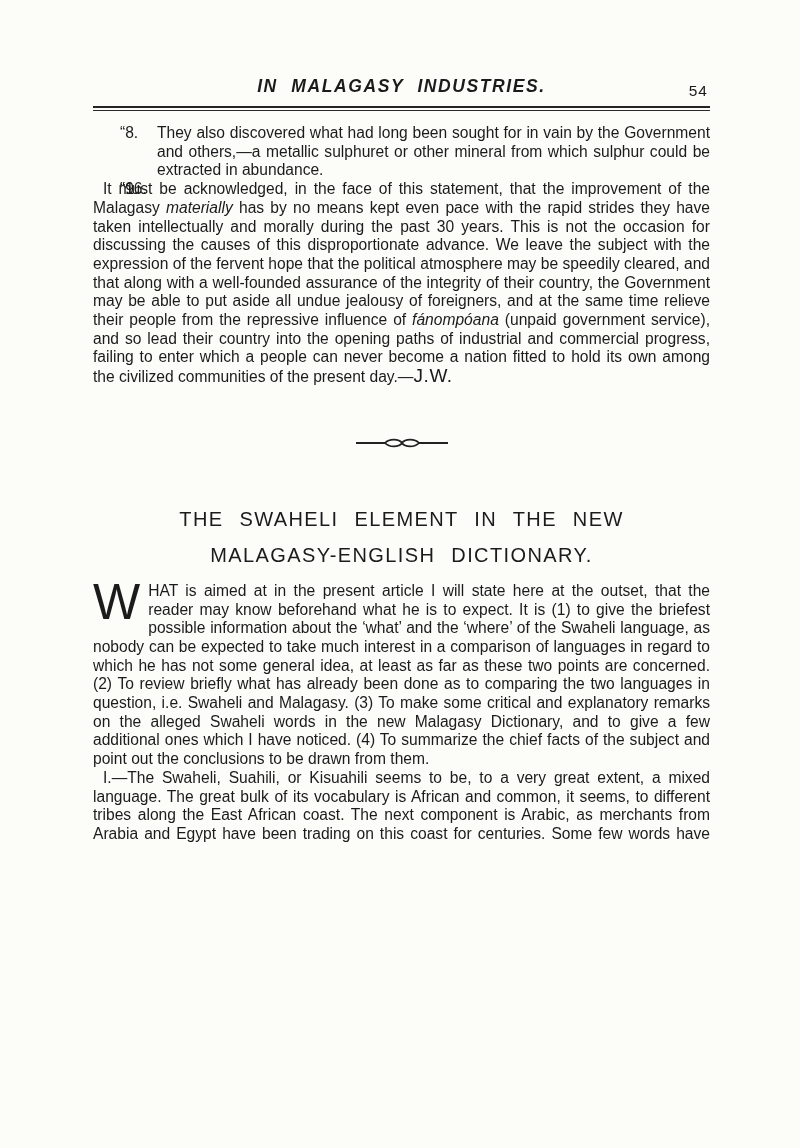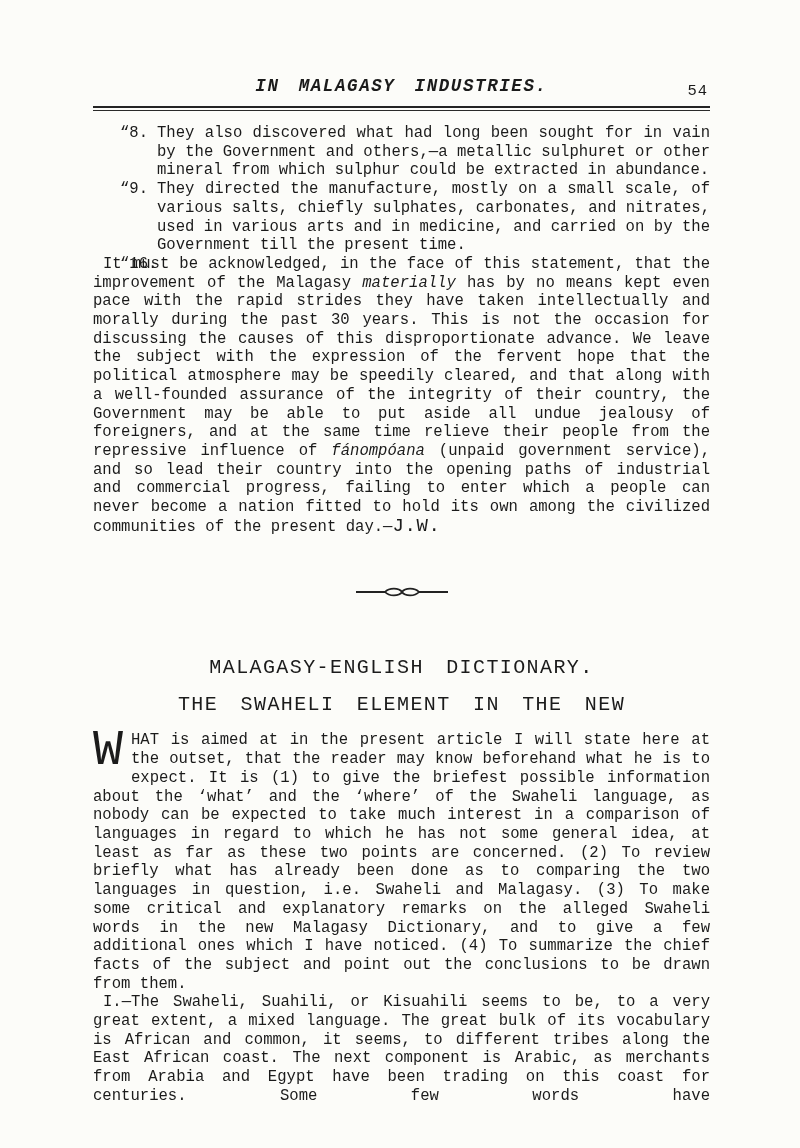--- a/index.html
+++ b/index.html
@@ -2,21 +2,21 @@
 <html><head>
 <meta charset="utf-8">
 <style>
   html, body { margin: 0; padding: 0; background: #ffffff; }
   .page {
     position: relative;
     width: 800px;
     height: 1148px;
     background: #fcfcf9;
     color: #1b1b1b;
-    font-family: Liberation Mono, monospace;
+    font-family: Liberation Sans, sans-serif;
     overflow: hidden;
   }
   .content {
     position: absolute;
     left: 93px;
     top: 76px;
     width: 617px;
   }
   
   .running-head { position: relative; height: 26px; }
@@ -92,43 +92,42 @@
     </div>
     <div class="head-rule"></div>
 
     <div class="quoted-list body-text">
       <div class="qitem">
         <span class="qnum">“8.</span>
         <span>They also discovered what had long been sought for in vain by the Government and others,—a metallic sulphuret or other mineral from which sulphur could be extracted in abundance.</span>
       </div>
       <div class="qitem">
         <span class="qnum">“9.</span>
-        <span>They directed the manufacture, mostly on a small scale, of various salts, chiefly sulphates, carbonates, and nitrates, used in various arts and in medicine, and carried on by the Government till the present time.</span>
       </div>
       <div class="qitem">
         <span class="qnum">“16.</span>
       </div>
     </div>
 
     <div class="closing-par body-text">
       <span>It must be acknowledged, in the face of this statement, that the improvement of the Malagasy </span><span class="it">materially</span><span> has by no means kept even pace with the rapid strides they have taken intellectually and morally during the past 30 years.  This is not the occasion for discussing the causes of this disproportionate advance.  We leave the subject with the expression of the fervent hope that the political atmosphere may be speedily cleared, and that along with a well-founded assurance of the integrity of their country, the Government may be able to put aside all undue jealousy of foreigners, and at the same time relieve their people from the repressive influence of </span><span class="it">fánompóana</span><span> (unpaid government service), and so lead their country into the opening paths of industrial and commercial progress, failing to enter which a people can never become a nation fitted to hold its own among the civilized communities of the present day.—</span><span class="sig">J.W.</span>
     </div>
 
     <div class="divider-wrap">
       <svg width="92" height="14" viewBox="0 0 92 14">
         <line x1="0" y1="7" x2="29" y2="7" stroke="#222" stroke-width="2"></line>
         <path d="M29 7 C33 2.5, 43 2.5, 46 7 C49 11.5, 59 11.5, 63 7
                  C59 2.5, 49 2.5, 46 7 C43 11.5, 33 11.5, 29 7 Z" fill="none" stroke="#222" stroke-width="1.8"></path>
         <line x1="63" y1="7" x2="92" y2="7" stroke="#222" stroke-width="2"></line>
       </svg>
     </div>
 
     <div class="article-title">
+      <div>THE SWAHELI ELEMENT IN THE NEW</div>
       <div>MALAGASY-ENGLISH DICTIONARY.</div>
-      <div>THE SWAHELI ELEMENT IN THE NEW</div>
     </div>
 
     <div class="article-body">
       <div class="body-text">
         <span class="dropcap">W</span><span>HAT</span><span> is aimed at in the present article I will state here at the outset, that the reader may know beforehand what he is to expect.  It is (1) to give the briefest possible information about the ‘what’ and the ‘where’ of the Swaheli language,  as nobody can be expected to take much interest in a comparison of languages in regard to which he has not some general idea, at least as far as these two points are concerned.  (2) To review briefly what has already been done as to comparing the two languages in question, i.e. Swaheli and Malagasy. (3) To make some critical and explanatory remarks on the alleged Swaheli words in the new Malagasy Dictionary, and to give a few additional ones which I have noticed.  (4) To summarize the chief facts of the subject and point out the conclusions to be drawn from them.</span>
       </div>
       <div class="body-text par last-justify">
         <span>I.—The Swaheli, Suahili, or Kisuahili seems to be, to a very great extent, a mixed language.  The great bulk of its vocabulary is African and common, it seems, to different tribes along the East African coast. The next component is Arabic, as merchants from Arabia and Egypt have been trading on this coast for centuries.  Some few words have</span>
       </div>
     </div>

